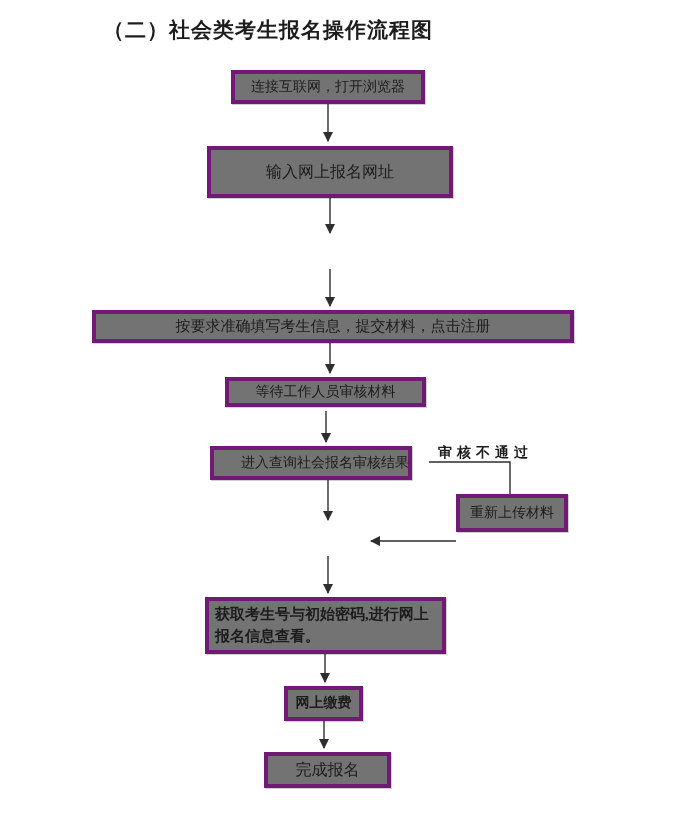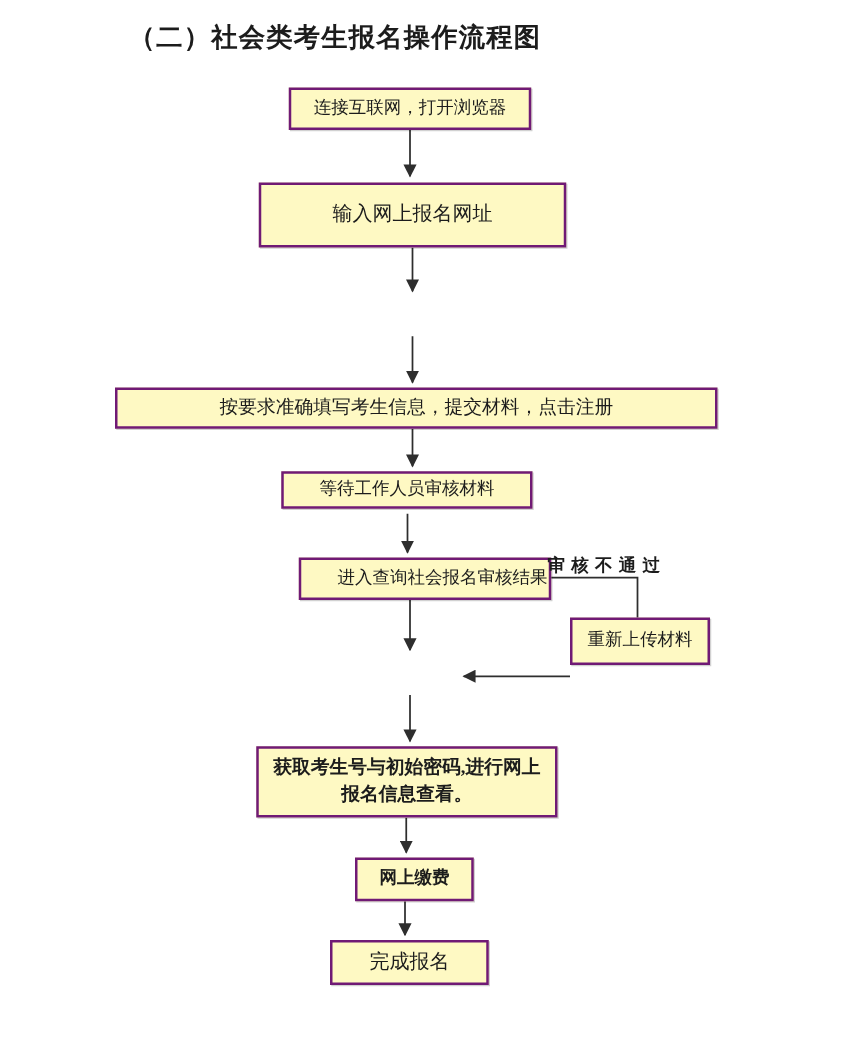--- a/index.html
+++ b/index.html
@@ -19,41 +19,40 @@
     position: absolute;
     left: 103px;
     top: 16px;
     font-size: 21px;
     font-weight: bold;
     letter-spacing: 1px;
     white-space: nowrap;
   }
   .box {
     position: absolute;
-    border: 2px solid #701a75;
-    background: #fef9c3;
+    border: 4px solid #701a75;
+    background: #737373;
     display: flex;
     align-items: center;
     justify-content: center;
-    text-align: center;
     line-height: 1.45;
     box-shadow: 1px 1px 0 rgba(0,0,0,0.18);
     white-space: nowrap;
   }
   .s0  { left: 231px; top: 70px;  width: 194px; height: 34px; font-size: 14px; }
   .s1  { left: 207px; top: 146px; width: 246px; height: 52px; font-size: 16px; }
   .s2  { left: 88px;  top: 237px; width: 489px; height: 32px; font-size: 15px; }
   .s3  { left: 92px;  top: 310px; width: 482px; height: 33px; font-size: 15px; }
   .s4  { left: 225px; top: 377px; width: 201px; height: 30px; font-size: 14px; }
-  .s5  { left: 239px; top: 446px; width: 202px; height: 34px; font-size: 14px; padding-left: 28px; }
+  .s5  { left: 210px; top: 446px; width: 202px; height: 34px; font-size: 14px; padding-left: 28px; }
   .s6  { left: 289px; top: 524px; width: 78px;  height: 32px; font-size: 14px; }
   .s7  { left: 456px; top: 494px; width: 112px; height: 38px; font-size: 14px; }
   .s8  { left: 205px; top: 597px; width: 241px; height: 57px; font-size: 15px;
          font-weight: bold; white-space: normal; padding: 2px 6px; }
-  .s9  { left: 284px; top: 686px; width: 95px;  height: 35px; font-size: 14px; font-weight: bold; }
+  .s9  { left: 284px; top: 686px; width: 79px;  height: 35px; font-size: 14px; font-weight: bold; }
   .s10 { left: 264px; top: 752px; width: 127px; height: 36px; font-size: 16px; }
   .branch-label {
     position: absolute;
     left: 438px;
     top: 444px;
     font-size: 14px;
     font-weight: bold;
     letter-spacing: 5px;
     white-space: nowrap;
   }

